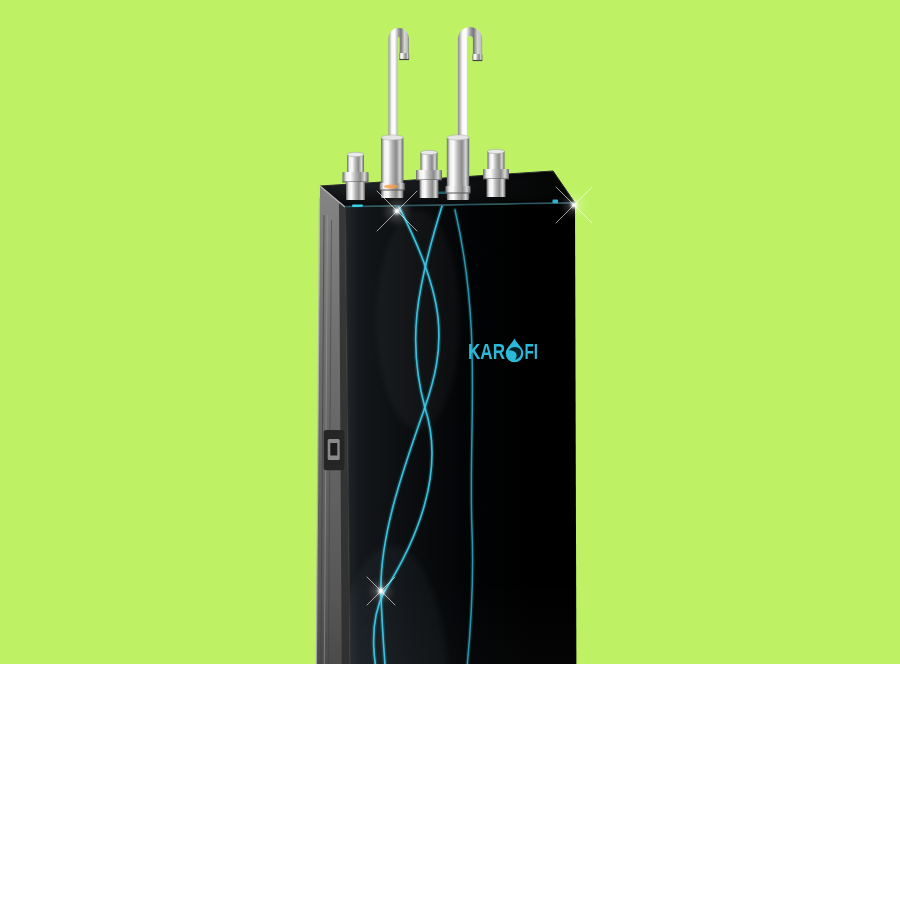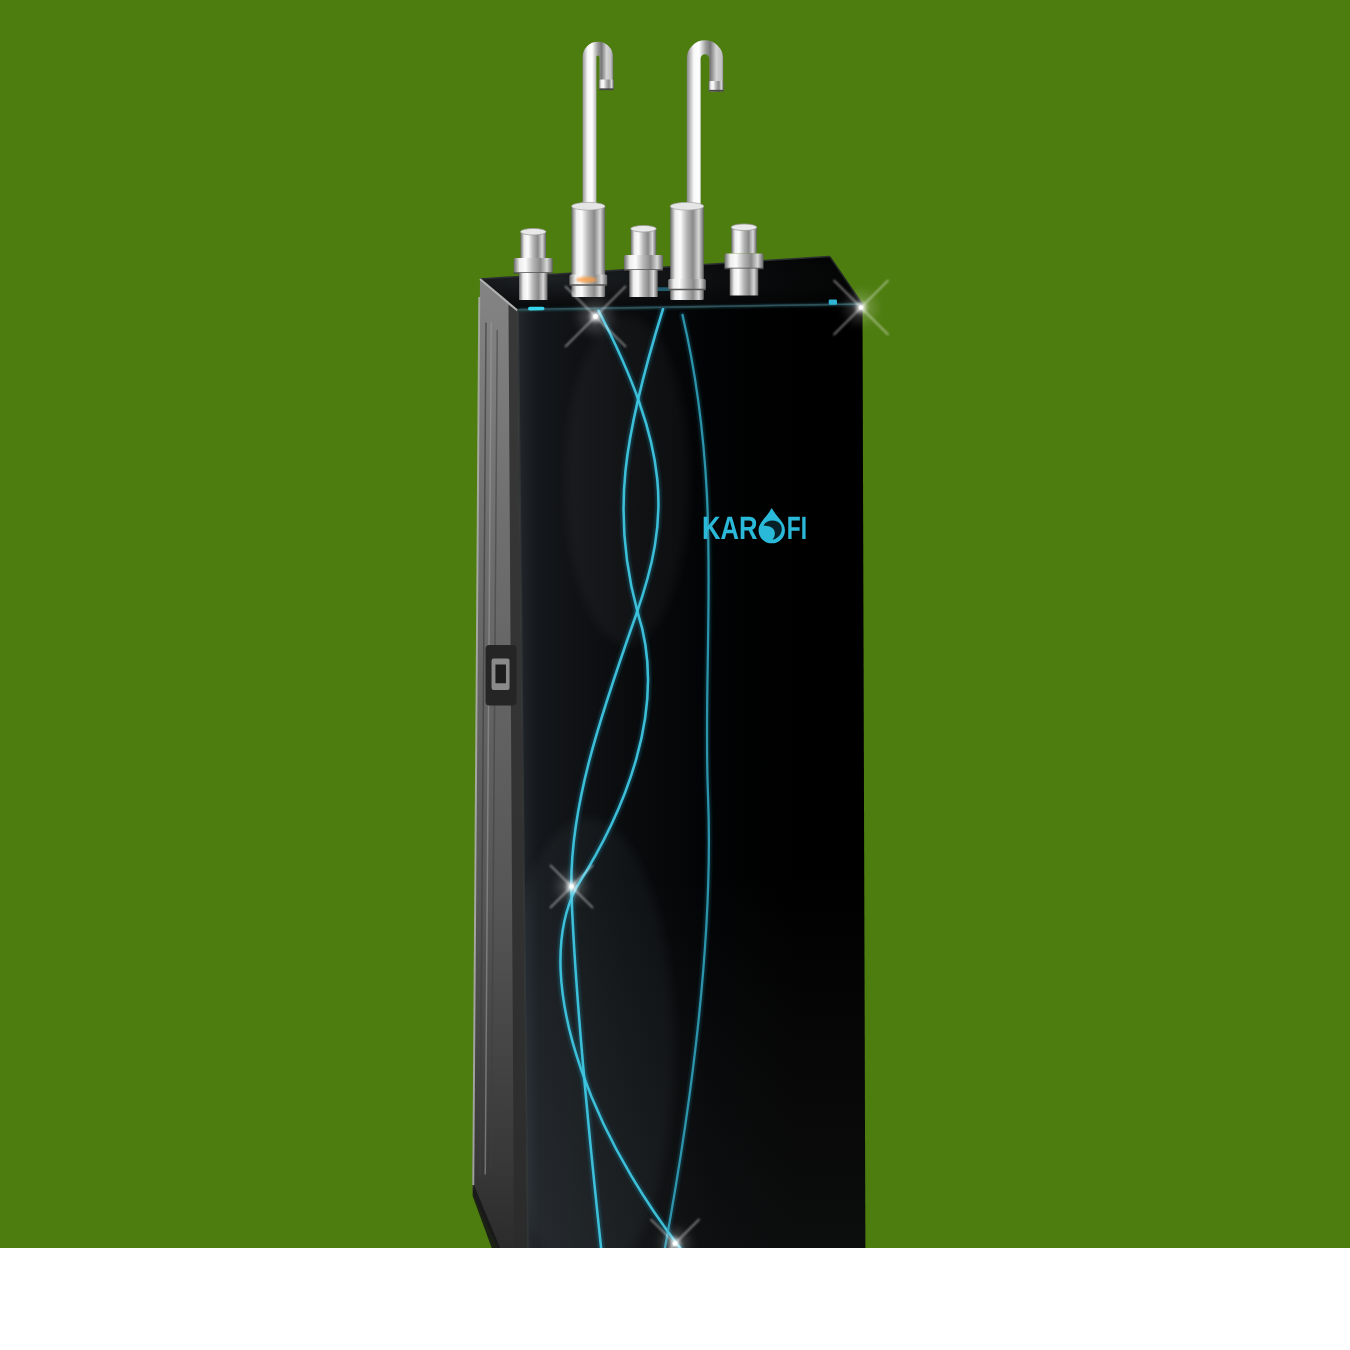--- a/index.html
+++ b/index.html
@@ -1,16 +1,16 @@
 <!DOCTYPE html>
 <html><head>
 <meta charset="utf-8">
 <style>
   html,body{margin:0;padding:0;background:#fff;}
-  .stage{position:relative;width:900px;height:832px;background:#4d7c0f;overflow:hidden;
+  .stage{position:relative;width:900px;height:664px;background:#bef264;overflow:hidden;
          font-family:"Liberation Sans",sans-serif;}
   svg{position:absolute;left:0;top:0;}
   .logo-text{font-family:"Liberation Sans",sans-serif;font-weight:bold;font-size:21.5px;}
 </style>
 </head>
 <body>
 
 <div class="stage">
 <svg width="900" height="900" viewBox="0 0 900 900">
   <defs>

